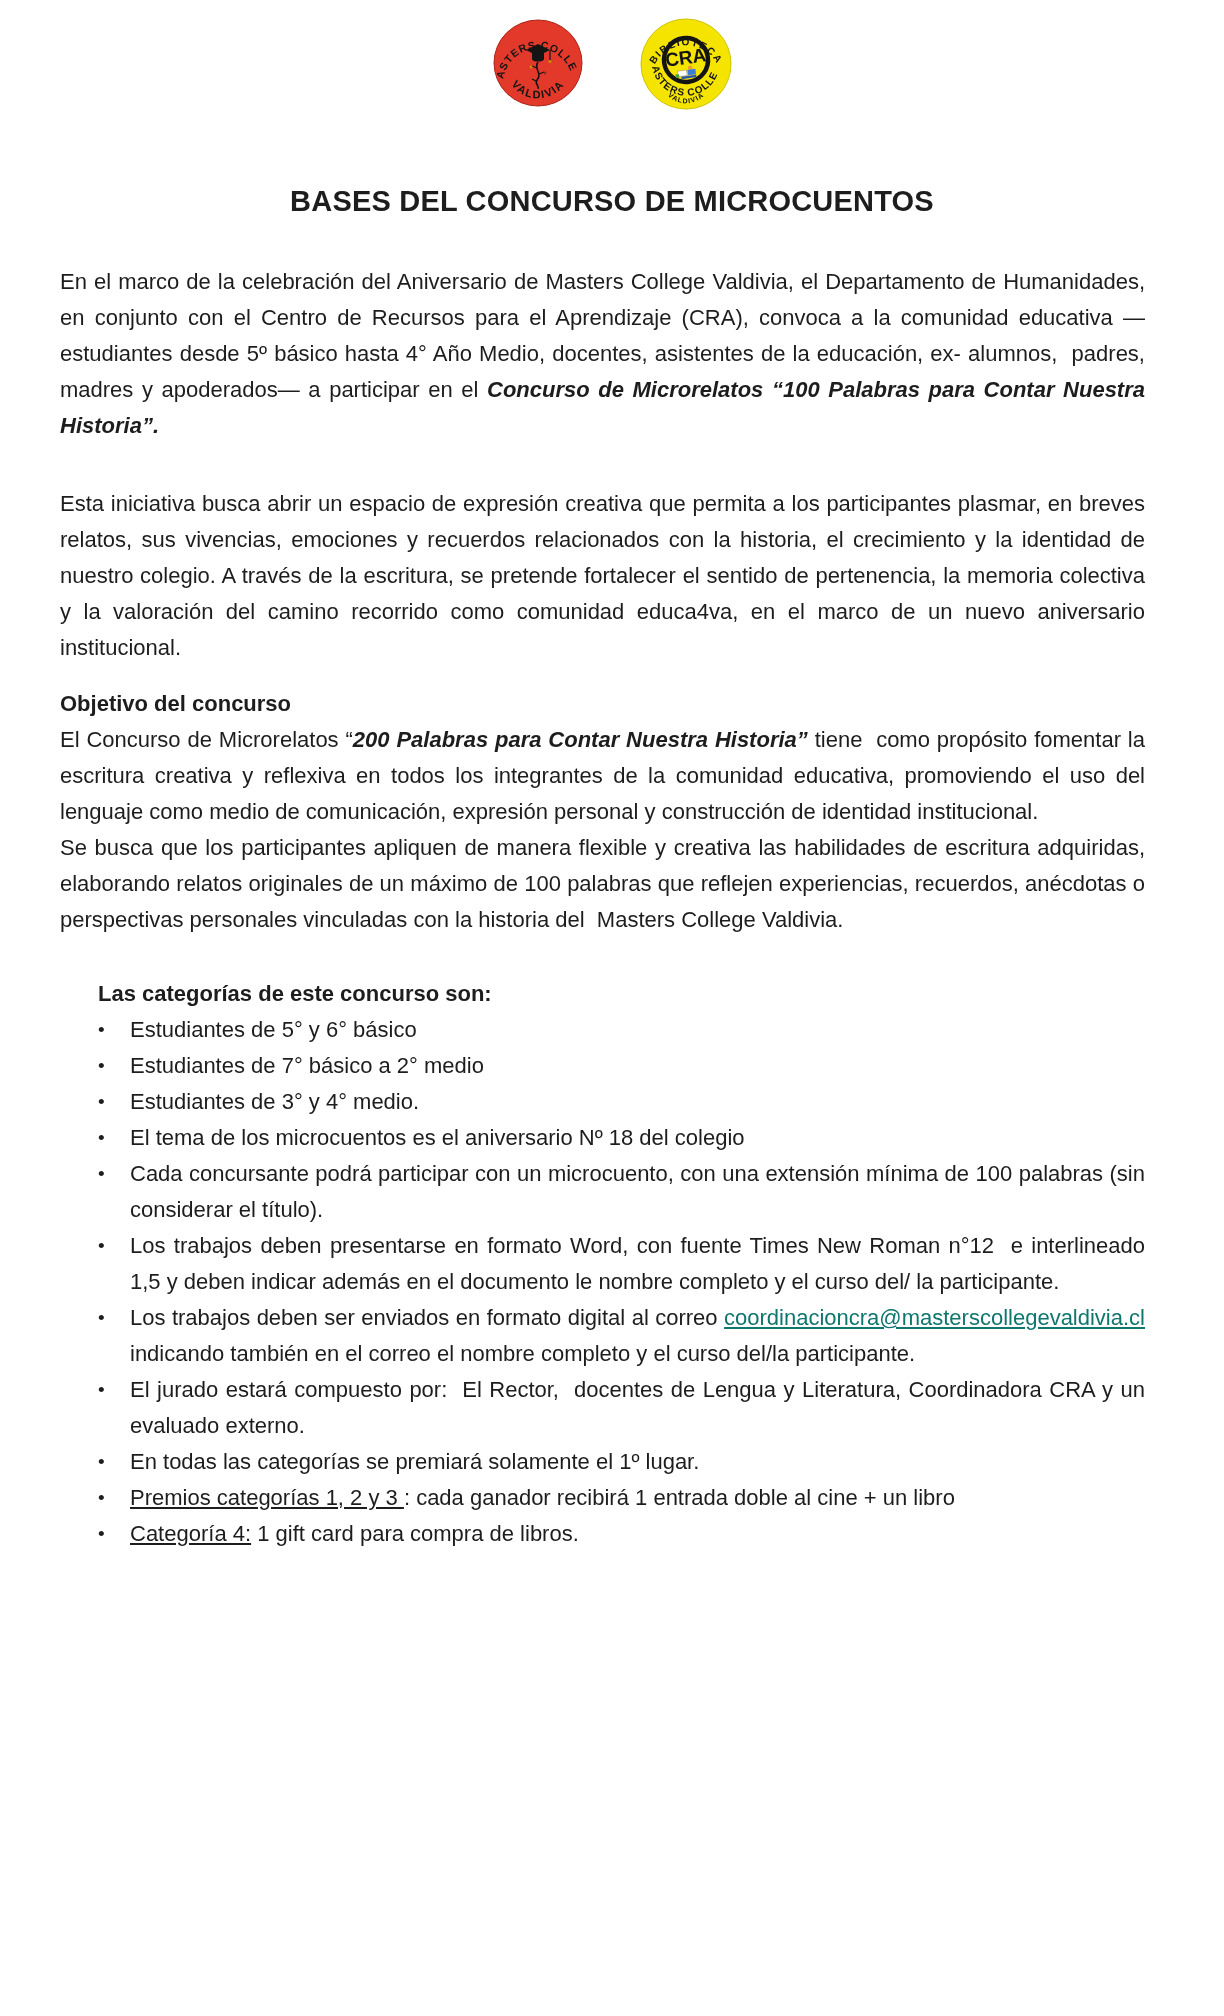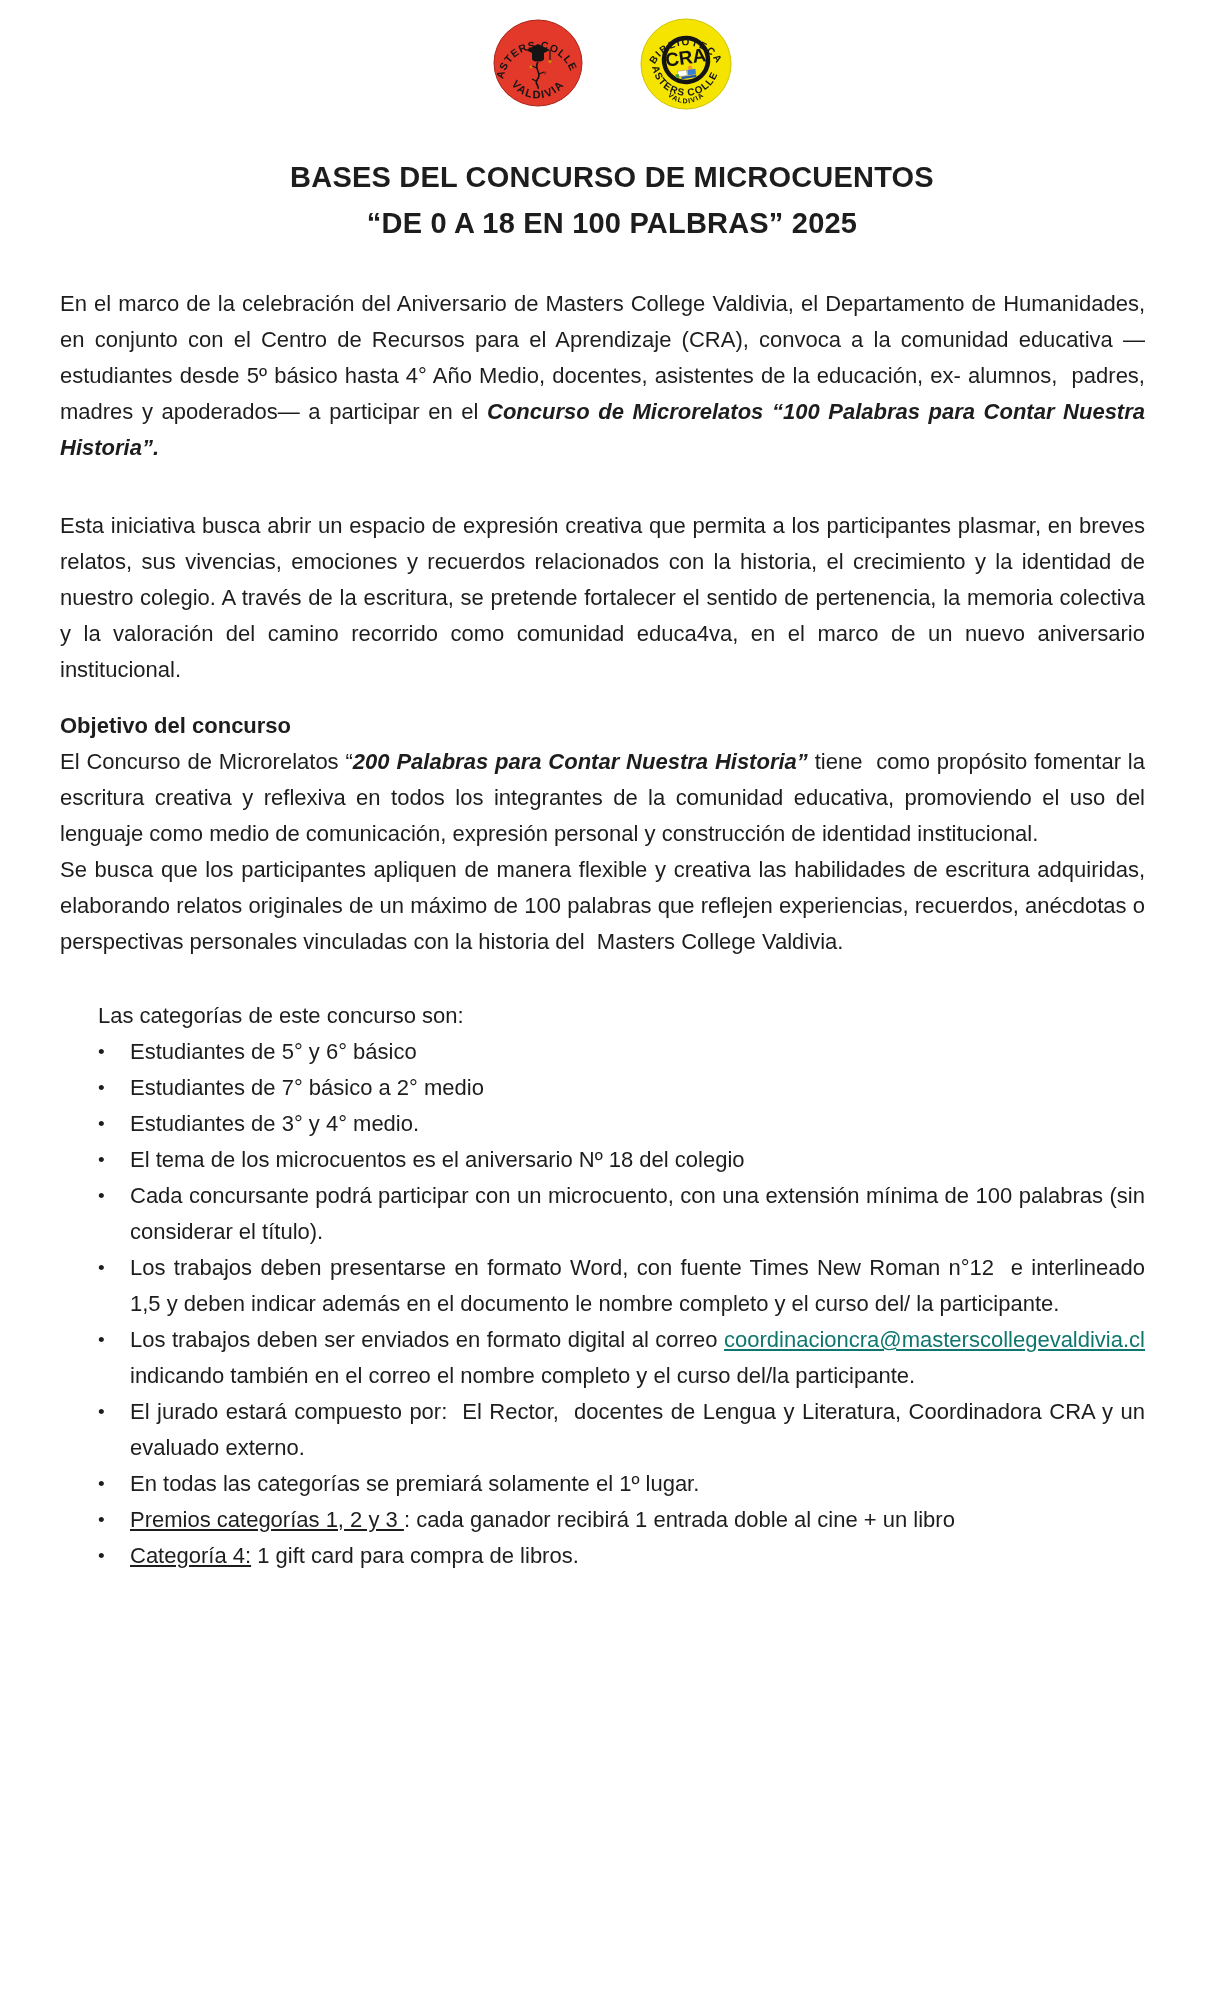--- a/index.html
+++ b/index.html
@@ -15,38 +15,38 @@
   .logos {
     display: flex;
     justify-content: center;
     align-items: flex-start;
     gap: 56px;
     padding-top: 18px;
     height: 94px;
   }
   .logo { display: block; }
   .doc-title {
-    margin-top: 42px;
+    margin-top: 66px;
     text-align: center;
     font-weight: bold;
     font-size: 29px;
     line-height: 46px;
     letter-spacing: 0.2px;
   }
   .content {
     padding: 0 79px 0 60px;
     margin-top: 40px;
     font-size: 22px;
     line-height: 36px;
     text-align: justify;
   }
   .para { margin: 0; }
   .para.gap-before { margin-top: 42px; }
   .heading { margin-top: 20px; font-weight: bold; }
-  .subheading { margin-top: 38px; margin-left: 38px; font-weight: normal; }
+  .subheading { margin-top: 38px; margin-left: 38px; font-weight: bold; }
   .bullets { margin: 0; }
   .bullet-row { display: flex; padding-left: 38px; }
   .marker { flex: none; width: 32px; font-size: 19px; }
   .bullet-text { flex: 1; text-align: justify; }
   .bi { font-weight: bold; font-style: italic; }
   .u { text-decoration: underline; }
   a.email-link { text-decoration: underline; cursor: pointer; }
   svg text { font-family: "Liberation Sans", sans-serif; }
 </style>
 </head>
@@ -101,21 +101,20 @@
         <textPath href="#craArcBot" startOffset="50%" text-anchor="middle">MASTERS COLLEGE</textPath>
       </text>
       <text font-size="7" font-weight="bold" fill="#141414" letter-spacing="1">
         <textPath href="#craArcBot2" startOffset="50%" text-anchor="middle">VALDIVIA</textPath>
       </text>
     </svg>
   </div>
 
   <div class="doc-title">
     <div>BASES DEL CONCURSO DE MICROCUENTOS</div>
-    <div>“DE 0 A 18 EN 100 PALBRAS” 2025</div>
   </div>
 
   <div class="content">
       <p class="para"><span>En el marco de la celebración del Aniversario de Masters College Valdivia, el Departamento de Humanidades, en conjunto con el Centro de Recursos para el Aprendizaje (CRA), convoca a la comunidad educativa —estudiantes desde 5º básico hasta 4° Año Medio, docentes, asistentes de la educación, ex- alumnos,&nbsp; padres, madres y apoderados— a participar en el </span><span class="bi">Concurso de Microrelatos “100 Palabras para Contar Nuestra Historia”.</span></p>
       <p class="para gap-before"><span>Esta iniciativa busca abrir un espacio de expresión creativa que permita a los participantes plasmar, en breves relatos, sus vivencias, emociones y recuerdos relacionados con la historia, el crecimiento y la identidad de nuestro colegio. A través de la escritura, se pretende fortalecer el sentido de pertenencia, la memoria colectiva y la valoración del camino recorrido como comunidad educa4va, en el marco de un nuevo aniversario institucional.</span></p>
       <div class="heading">Objetivo del concurso</div>
       <p class="para"><span>El Concurso de Microrelatos “</span><span class="bi">200 Palabras para Contar Nuestra Historia”</span><span> tiene&nbsp; como propósito fomentar la escritura creativa y reflexiva en todos los integrantes de la comunidad educativa, promoviendo el uso del lenguaje como medio de comunicación, expresión personal y construcción de identidad institucional.</span></p>
       <p class="para"><span>Se busca que los participantes apliquen de manera flexible y creativa las habilidades de escritura adquiridas, elaborando relatos originales de un máximo de 100 palabras que reflejen experiencias, recuerdos, anécdotas o perspectivas personales vinculadas con la historia del&nbsp; Masters College Valdivia.</span></p>
       <div class="subheading">Las categorías de este concurso son:</div>
       <div class="bullets">

